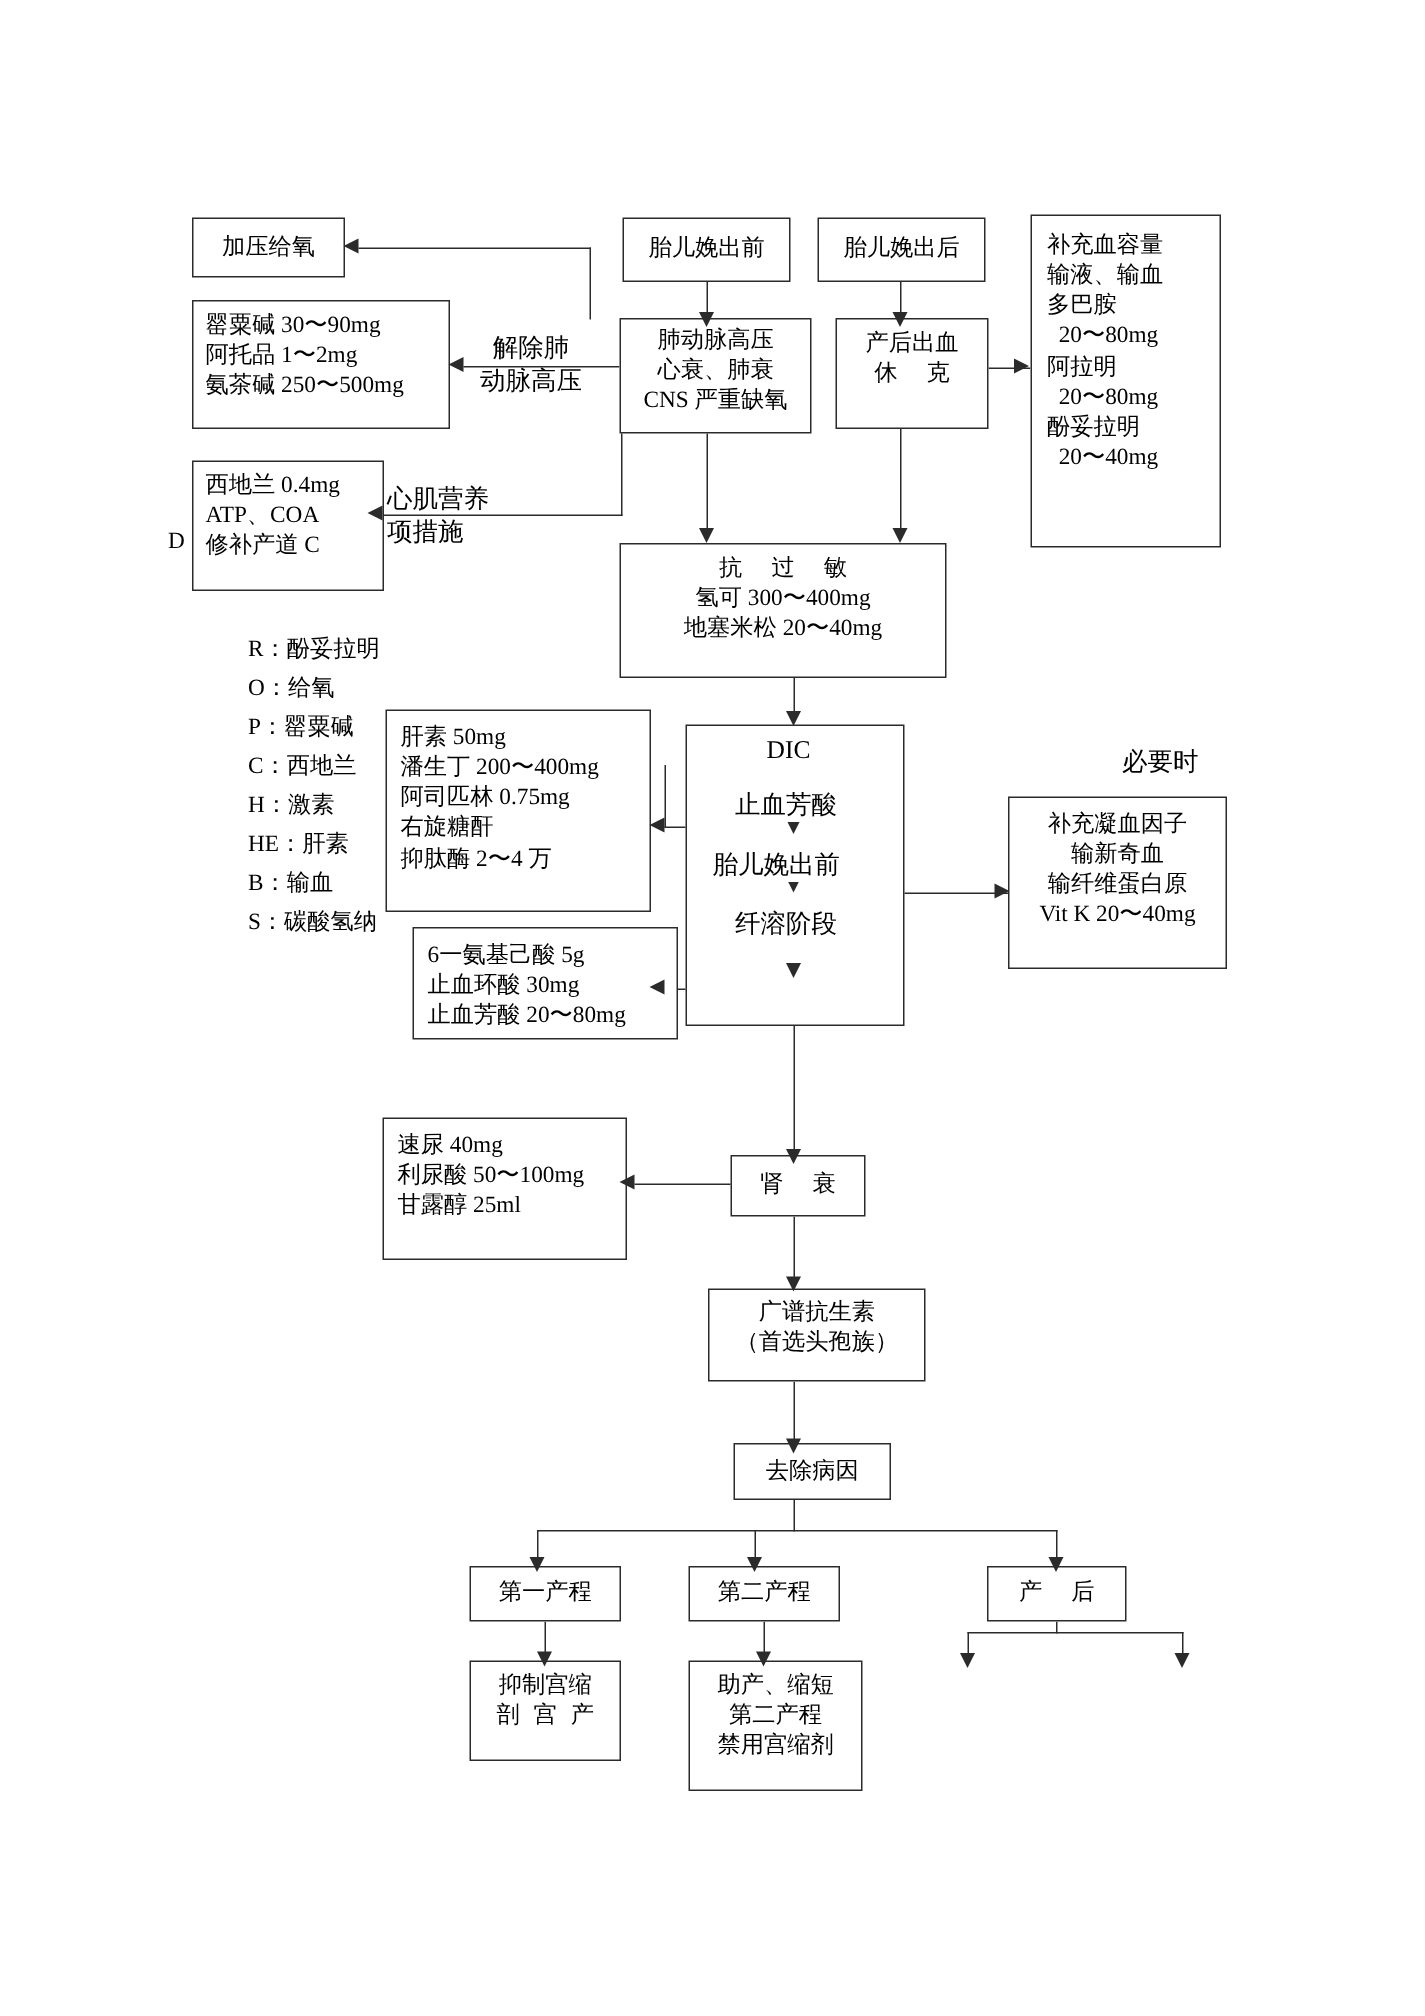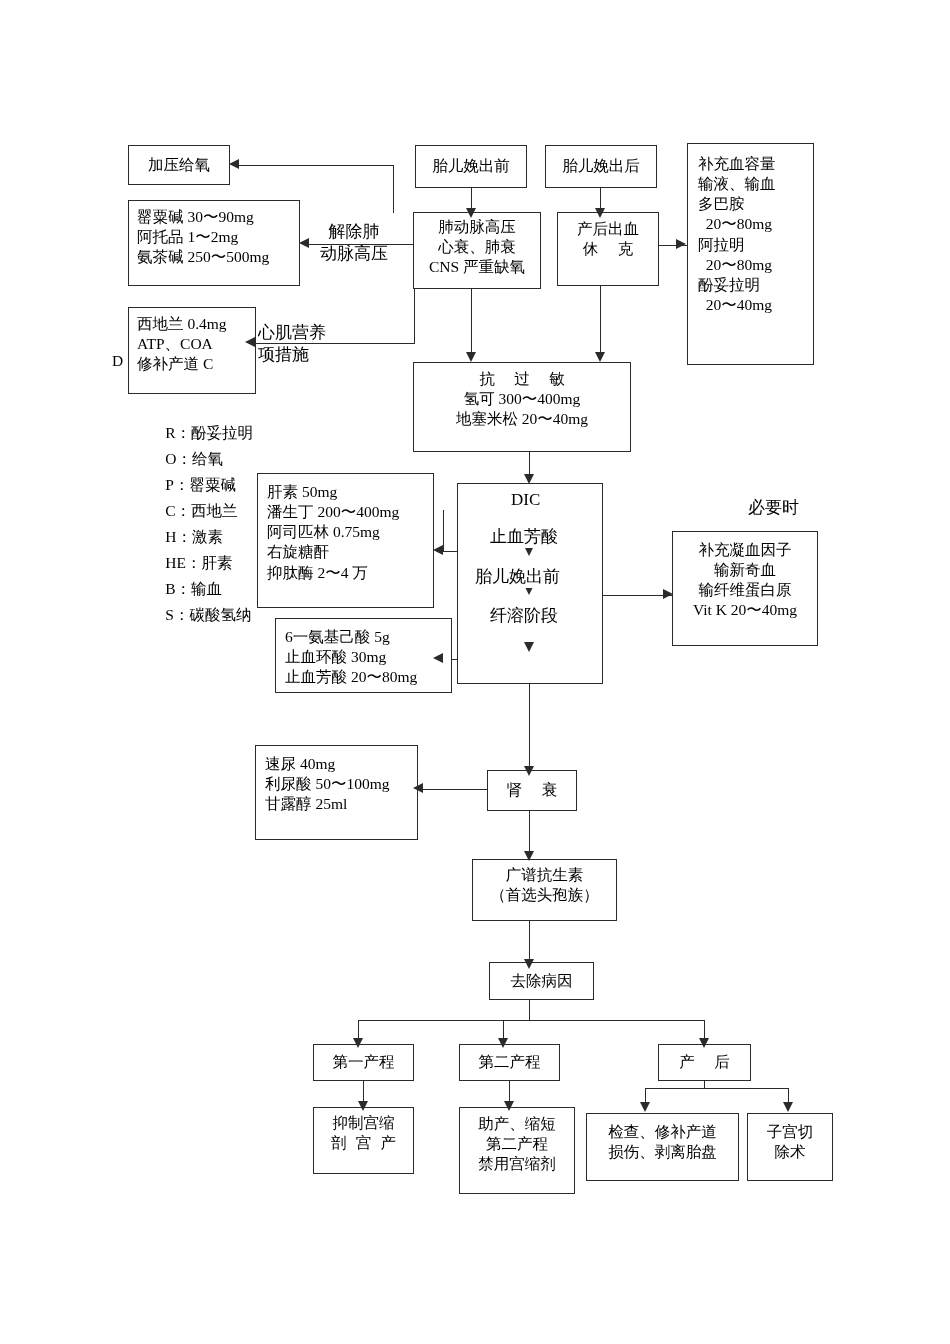--- a/index.html
+++ b/index.html
@@ -264,29 +264,21 @@
     <div class="txt">抑制宫缩
 剖 宫 产</div>
   </div>
 
   <div class="box center top" style="left:459px;top:1107px;width:116px;height:87px;padding:6px 0 0 0;">
     <div class="txt">助产、缩短
 第二产程
 禁用宫缩剂</div>
   </div>
 
-  <div class="box center top" style="left:586px;top:1113px;width:153px;height:68px;padding:8px 0 0 0;">
-    <div class="txt">检查、修补产道
-损伤、剥离胎盘</div>
-  </div>
-
-  <div class="box center top" style="left:747px;top:1113px;width:86px;height:68px;padding:8px 0 0 0;">
-    <div class="txt">子宫切
-除术</div>
-  </div>
+
 
   <div class="lbl" style="left:320px;top:221px;text-align:center;">解除肺
 动脉高压</div>
 
   <div class="lbl" style="left:258px;top:322px;text-align:left;">心肌营养
 项措施</div>
 
   <div class="lbl" style="left:748px;top:497px;">必要时</div>
 
   <div class="stray" style="left:112px;top:352px;">D</div>

